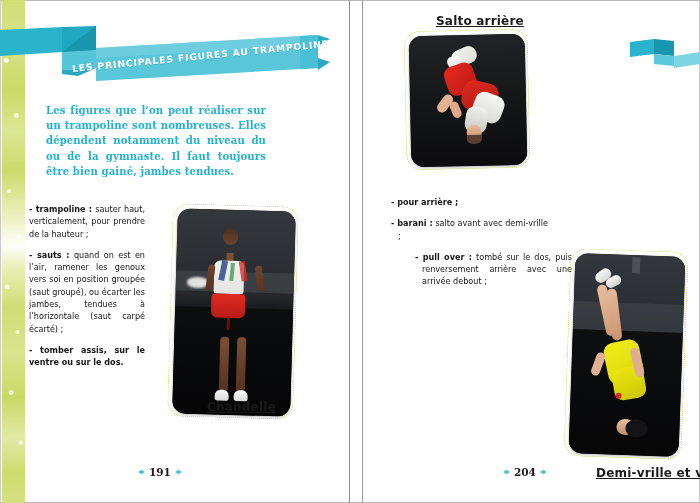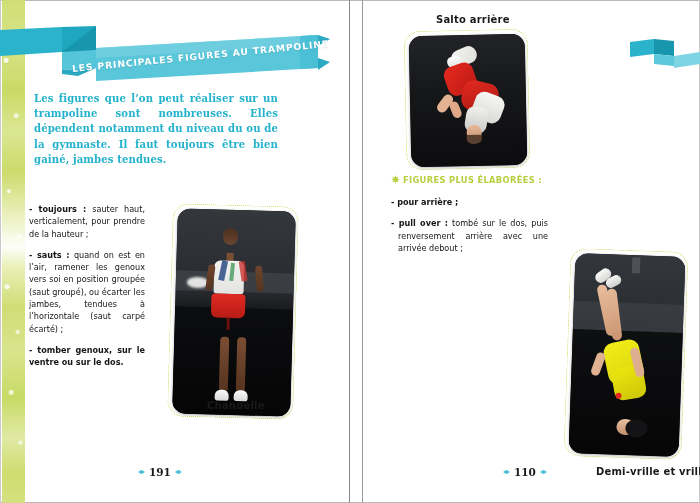--- a/index.html
+++ b/index.html
@@ -64,21 +64,21 @@
 
   
   .intro{
     position:absolute;left:30px;top:87px;width:252px;
     color:#24b2cc;
     font-family:"DejaVu Serif", serif;
     font-weight:bold;font-size:10.1px;line-height:15.2px;
     text-align:justify;
     letter-spacing:.1px;
   }
-  .intro p{margin:4px;}
+  .intro p{margin:16px;}
 
   
   .sec-head{
     position:absolute;color:#b5cf3f;
     font-family:"DejaVu Sans", sans-serif;font-weight:bold;
     font-size:8.3px;line-height:12.6px;letter-spacing:.35px;
   }
   .sec-head .star{
     display:inline-block;width:9px;height:9px;vertical-align:-1px;margin-right:3px;
   }
@@ -107,21 +107,21 @@
   }
   .photo .inner{position:absolute;inset:0;overflow:hidden;}
   .dots{
     position:absolute;border-radius:16px;
     border:1.6px dotted #cfdc63;
     pointer-events:none;
   }
   .caption{
     position:absolute;
     font-family:"DejaVu Sans", sans-serif;font-weight:bold;
-    font-size:10px;color:#1a1a1a;letter-spacing:.2px;white-space:nowrap;
+    font-size:12px;color:#1a1a1a;letter-spacing:.2px;white-space:nowrap;text-decoration:underline;
   }
 
   
   .ph1{left:175px;top:210px;width:118px;height:205px;transform:rotate(1.6deg);}
   .dots1{left:170px;top:205px;width:124px;height:211px;transform:rotate(1.6deg);}
   .cap1{left:207px;top:400px;}
 
   
   .ph2{left:410px;top:35px;width:116px;height:131px;transform:rotate(-1.2deg);}
   .dots2{left:405px;top:30px;width:122px;height:137px;transform:rotate(-1.2deg);}
@@ -197,23 +197,23 @@
       <path d="M46,18 L72,14 L72,26 L46,30 Z" fill="#7fd4e3"></path>
     </svg>
   </div>
 
   <div class="intro">
     <p>Les figures que l’on peut réaliser sur un trampoline sont nombreuses. Elles dépendent notamment du niveau du ou de la gymnaste. Il faut toujours être bien gainé, jambes tendues.</p>
   </div>
 
 
   <div class="body-col col-left">
-    <p class="itm"><b>- toujours :</b><span> sauter haut, verticalement, pour prendre de la hauteur ;</span></p>
+    <p class="itm"><b>- trampoline :</b><span> sauter haut, verticalement, pour prendre de la hauteur ;</span></p>
     <p class="itm"><b>- sauts :</b><span> quand on est en l’air, ramener les genoux vers soi en position groupée (saut groupé), ou écarter les jambes, tendues à l’horizontale (saut carpé écarté) ;</span></p>
-    <p class="itm"><b>- tomber genoux, sur le ventre ou sur le dos.</b><span></span></p>
+    <p class="itm"><b>- tomber assis, sur le ventre ou sur le dos.</b><span></span></p>
   </div>
 
   <div class="dots dots1"></div>
   <div class="photo ph1">
     <div class="inner">
       <div class="scene">
         <div class="bg-hall"></div>
         <div class="band" style="top:0;height:30%;background:linear-gradient(to bottom,#34383d,#2a2d31);"></div>
         <div class="band" style="top:30%;height:10%;background:#3e4247;opacity:.8;"></div>
         <div class="band" style="top:48%;height:52%;background:linear-gradient(to bottom,#0c0d0f,#050506);"></div>
@@ -244,31 +244,25 @@
   <div class="caption cap1">Chandelle</div>
 
   <div class="pagenum pn-left">
     <span class="dia"></span>
     <span>191</span>
     <span class="dia"></span>
   </div>
 
   <div class="page right">
 
-    <div class="sec-head right-head">
-      <span class="star">
-        <svg width="9" height="9" viewBox="0 0 12 12">
-          <path d="M6 0 L7.1 3.4 L10.6 2.2 L8.4 5.1 L12 6 L8.4 6.9 L10.6 9.8 L7.1 8.6 L6 12 L4.9 8.6 L1.4 9.8 L3.6 6.9 L0 6 L3.6 5.1 L1.4 2.2 L4.9 3.4 Z" fill="#b5cf3f"></path>
-        </svg>
-      </span><span>FIGURES PLUS ÉLABORÉES :</span>
-    </div>
 
     <div class="body-col col-right" style="top:196px;">
       <p class="itm"><b>- pour arrière ;</b><span></span></p>
-      <p class="itm" style="width:150px;"><b>- pull over :</b><span> tombé sur le dos, puis renversement arrière avec une arrivée debout ;</span></p>
+      <p class="itm" style="width:150px;"><b>- barani :</b><span> salto avant avec demi-vrille ;</span></p>
+      <p class="itm" style="width:150px;margin-left:24px;"><b>- pull over :</b><span> tombé sur le dos, puis renversement arrière avec une arrivée debout ;</span></p>
     </div>
   </div>
 
   <div class="caption cap2">Salto arrière</div>
   <div class="dots dots2"></div>
   <div class="photo ph2">
     <div class="inner">
       <div class="scene">
         <div class="bg-dark"></div>
 
@@ -307,17 +301,17 @@
         <div style="position:absolute;left:55%;top:46%;width:9px;height:30px;border-radius:5px;background:#ddaf8e;transform:rotate(-16deg);"></div>
         <div style="position:absolute;left:43%;top:82%;width:18px;height:16px;border-radius:48%;background:linear-gradient(to bottom,#e9c0a1,#c08f6c);"></div>
         <div style="position:absolute;left:51%;top:82%;width:22px;height:18px;border-radius:50%;background:#141416;"></div>
       </div>
     </div>
   </div>
   <div class="caption cap3">Demi-vrille et vrille</div>
 
   <div class="pagenum pn-right">
     <span class="dia"></span>
-    <span>110</span>
+    <span>204</span>
     <span class="dia"></span>
   </div>
 
 </div>
 
 </body></html>

